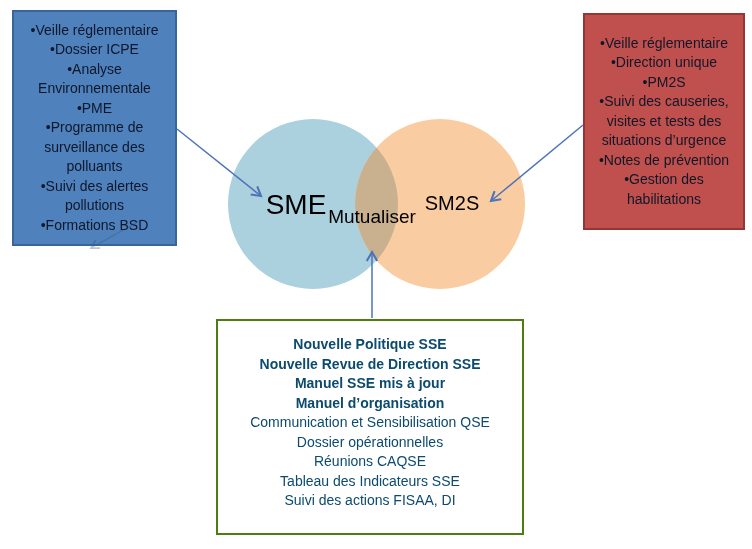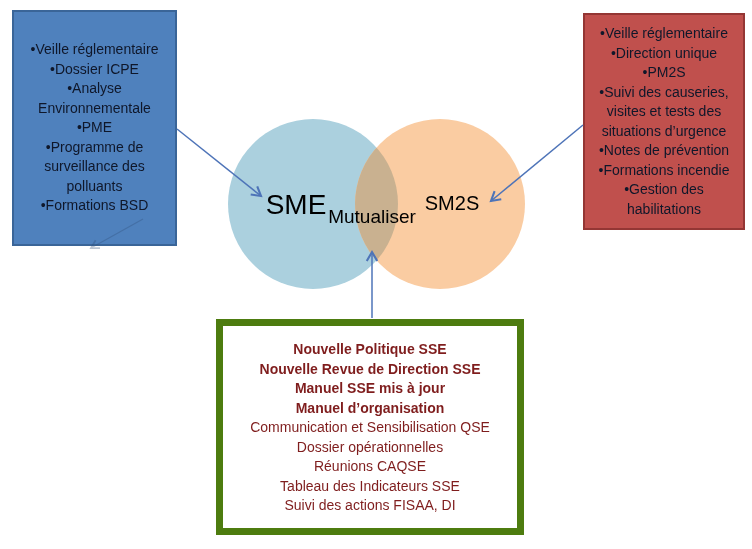--- a/index.html
+++ b/index.html
@@ -24,22 +24,22 @@
     background:#C0504D;border:2px solid #943634;padding:2px 5px;
   }
   
   .venn-label{position:absolute;color:#000;text-align:center;}
   .sme{left:246px;top:188px;width:100px;font-size:28px;line-height:34px;}
   .sm2s{left:402px;top:186px;width:100px;font-size:20px;line-height:34px;}
   .mutualiser{left:312px;top:206px;width:120px;font-size:19px;line-height:22px;}
   
   .bottom-box{
     position:absolute;left:216px;top:319px;width:308px;height:216px;
-    box-sizing:border-box;background:#ffffff;border:7px solid #4d7c0f;
-    color:#7f1d1d;text-align:center;font-size:14px;line-height:19.5px;
+    box-sizing:border-box;background:#ffffff;border:2px solid #4d7c0f;
+    color:#0c4a6e;text-align:center;font-size:14px;line-height:19.5px;
     padding-top:14px;
   }
   .bottom-box .bold-line{font-weight:700;}
 </style>
 </head>
 <body>
 
 <div class="canvas">
 
   <svg class="layer" width="752" height="549">
@@ -52,30 +52,30 @@
     <circle cx="440" cy="204" r="85" fill="#FACCA2"></circle>
     <circle cx="440" cy="204" r="85" fill="#C9B190" clip-path="url(#clipLeftCircle)"></circle>
   </svg>
 
   <div class="side-box left-box">
     <div class="bi">Veille réglementaire</div>
     <div class="bi">Dossier ICPE</div>
     <div class="bi">Analyse Environnementale</div>
     <div class="bi">PME</div>
     <div class="bi">Programme de surveillance des polluants</div>
+    <div class="bi">Suivi des alertes pollutions</div>
     <div class="bi">Formations BSD</div>
   </div>
 
   <div class="side-box right-box">
     <div class="bi">Veille réglementaire</div>
     <div class="bi">Direction unique</div>
     <div class="bi">PM2S</div>
     <div class="bi">Suivi des causeries, visites et tests des situations d’urgence</div>
     <div class="bi">Notes de prévention</div>
-    <div class="bi">Formations incendie</div>
     <div class="bi">Gestion des habilitations</div>
   </div>
 
   <div class="venn-label sme">SME</div>
   <div class="venn-label sm2s">SM2S</div>
   <div class="venn-label mutualiser">Mutualiser</div>
 
   <div class="bottom-box">
     <div class="bold-line">Nouvelle Politique SSE</div>
     <div class="bold-line">Nouvelle Revue de Direction SSE</div>

